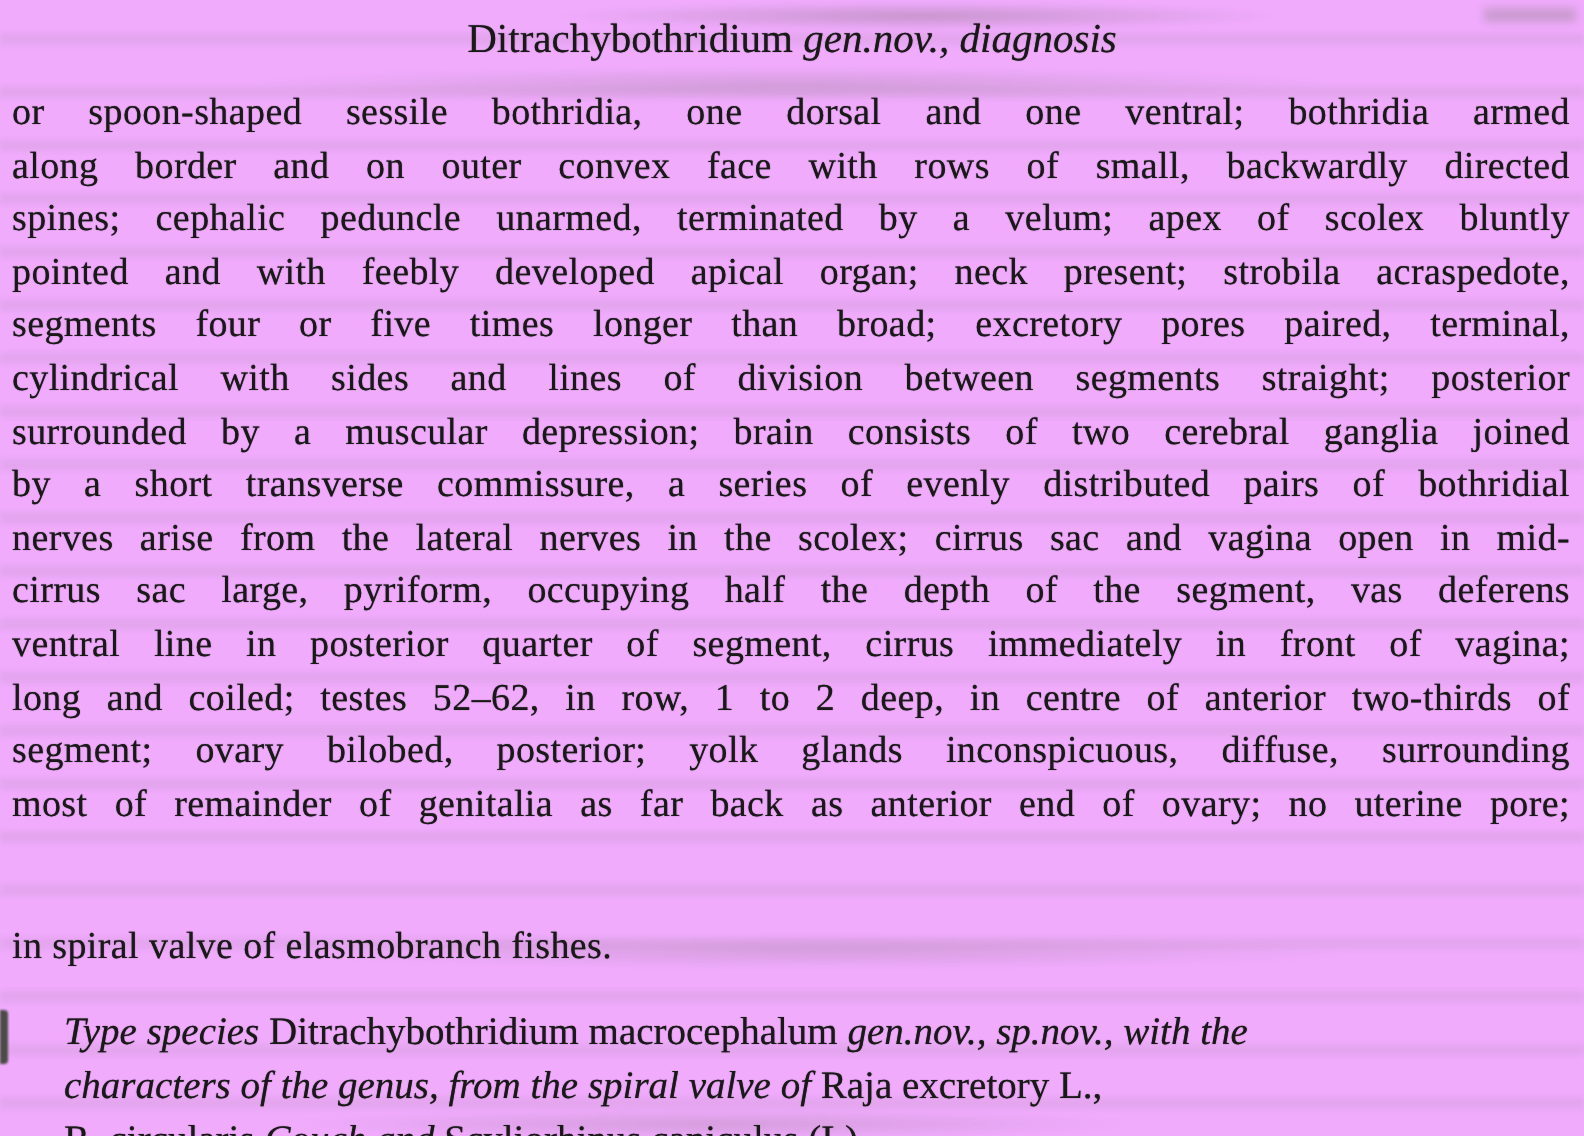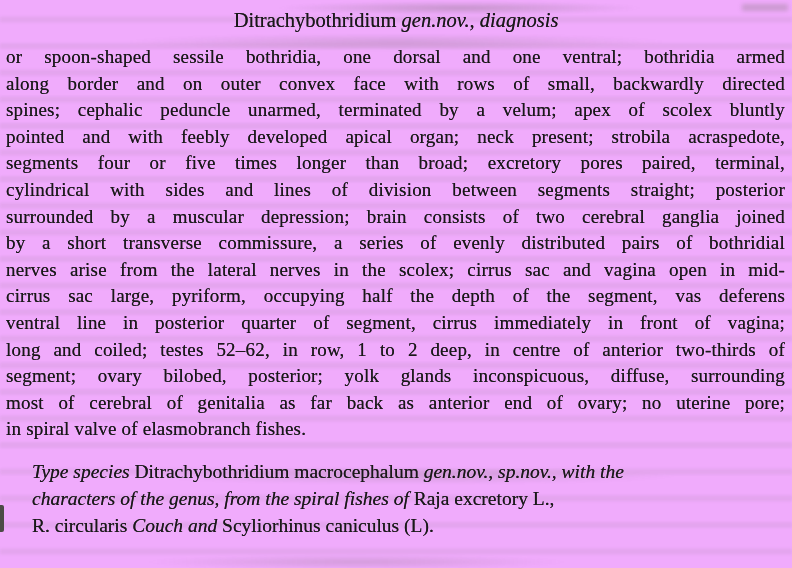--- a/index.html
+++ b/index.html
@@ -46,21 +46,21 @@
     letter-spacing: 0.2px;
     text-shadow: 0 0 0.5px rgba(15,15,15,0.75);
   }
   .line {
     line-height: 26.6px;
     text-align: justify;
     text-align-last: justify;
     white-space: nowrap;
   }
   .line.indent { padding-left: 16px; }
-  .line.last { text-align-last: left; white-space: normal; }
+  .line.last { text-align-last: left; white-space: normal; margin-top: 45px; }
   .species {
     position: relative;
     margin-top: 15px;
     padding-left: 32px;
     font-size: 19.5px;
     text-shadow: 0 0 0.5px rgba(15,15,15,0.75);
   }
   .sline { line-height: 27px; }
   .it { font-style: italic; }
   .rm { font-style: normal; }
@@ -93,25 +93,25 @@
     <div class="line">pointed and with feebly developed apical organ; neck present; strobila acraspedote,</div>
     <div class="line">segments four or five times longer than broad; excretory pores paired, terminal,</div>
     <div class="line">cylindrical with sides and lines of division between segments straight; posterior</div>
     <div class="line">surrounded by a muscular depression; brain consists of two cerebral ganglia joined</div>
     <div class="line">by a short transverse commissure, a series of evenly distributed pairs of bothridial</div>
     <div class="line">nerves arise from the lateral nerves in the scolex; cirrus sac and vagina open in mid-</div>
     <div class="line">cirrus sac large, pyriform, occupying half the depth of the segment, vas deferens</div>
     <div class="line">ventral line in posterior quarter of segment, cirrus immediately in front of vagina;</div>
     <div class="line">long and coiled; testes 52–62, in row, 1 to 2 deep, in centre of anterior two-thirds of</div>
     <div class="line">segment; ovary bilobed, posterior; yolk glands inconspicuous, diffuse, surrounding</div>
-    <div class="line">most of cerebral of genitalia as far back as anterior end of ovary; no uterine pore;</div>
+    <div class="line">most of remainder of genitalia as far back as anterior end of ovary; no uterine pore;</div>
     <div class="line last">in spiral valve of elasmobranch fishes.</div>
   </div>
 
   <div class="species">
     <div class="sline"><span class="it">Type species </span><span class="rm">Ditrachybothridium macrocephalum </span><span class="it">gen.nov., sp.nov., with the</span></div>
-    <div class="sline"><span class="it">characters of the genus, from the spiral fishes of </span><span class="rm">Raja excretory L.,</span></div>
+    <div class="sline"><span class="it">characters of the genus, from the spiral valve of </span><span class="rm">Raja excretory L.,</span></div>
     <div class="sline"><span class="rm">R. circularis </span><span class="it">Couch and </span><span class="rm">Scyliorhinus caniculus (L).</span></div>
   </div>
 
   <div class="edge-mark"></div>
   <div class="corner-smudge"></div>
 </div>
 
 </body></html>

